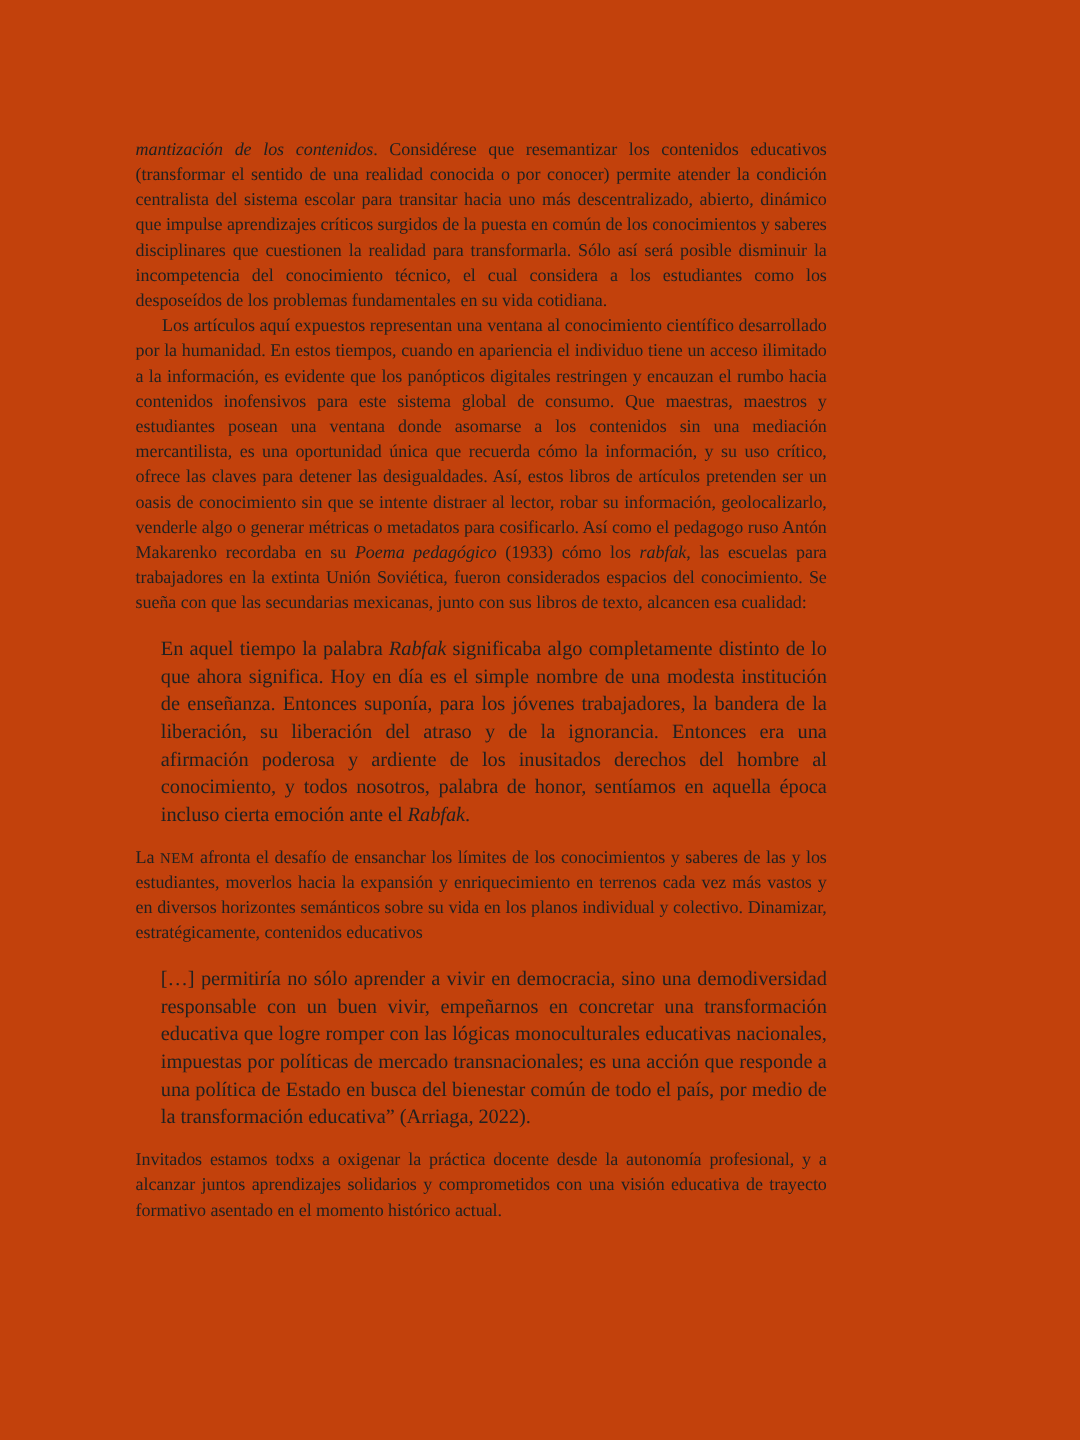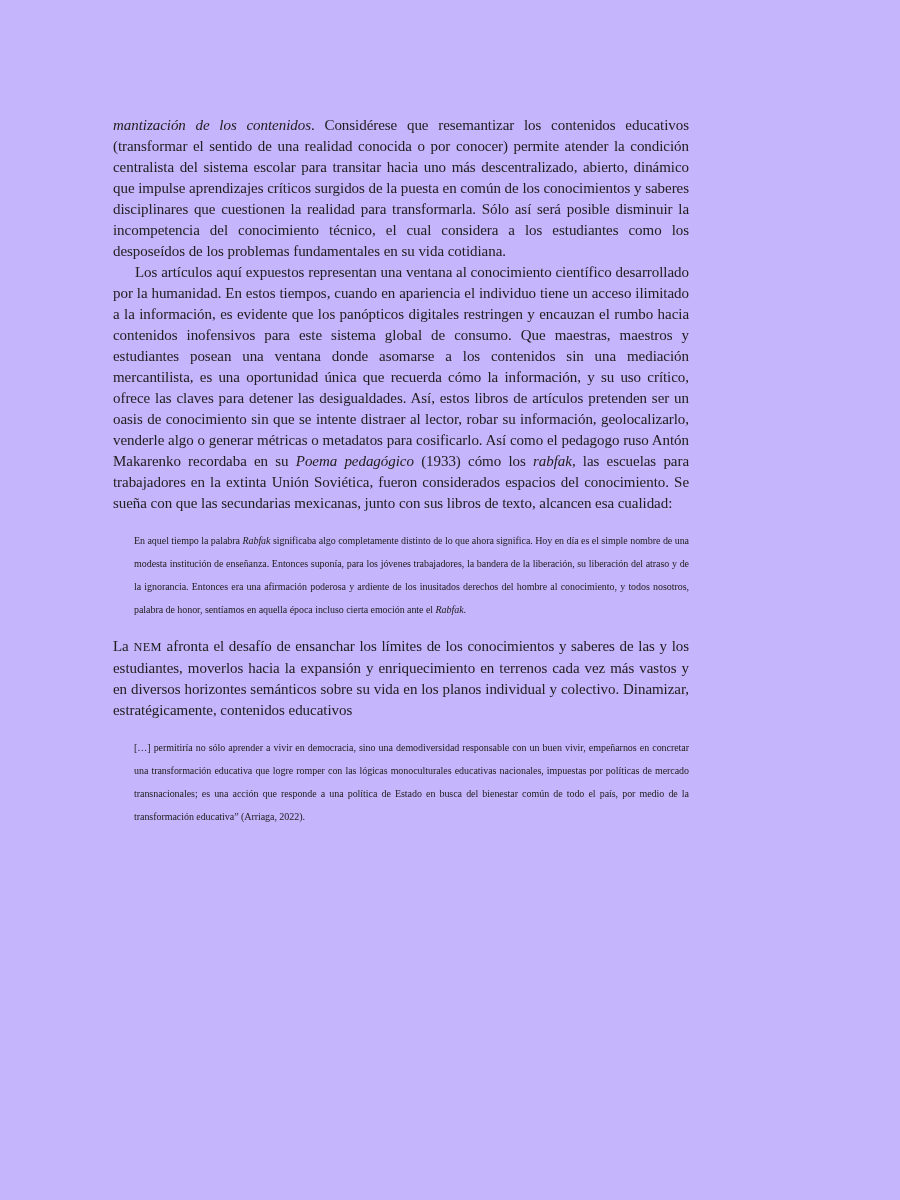--- a/index.html
+++ b/index.html
@@ -21,32 +21,33 @@
   p.body {
     margin: 0;
     font-size: 15px;
     line-height: 21px;
     text-align: justify;
     letter-spacing: -0.05px;
   }
   p.body.indent { text-indent: 22px; }
   p.quote {
     margin: 15px 0 15px 21px;
-    font-size: 10px;
+    font-size: 17px;
     line-height: 23px;
     text-align: justify;
     letter-spacing: -0.05px;
   }
   .it { font-style: italic; }
   .sc { font-size: 0.82em; letter-spacing: 0.4px; font-family: Liberation Serif, serif; }
 </style>
 </head>
 <body>
 
-<div class="page" style="background: #c4b5fd;">
+<div class="page" style="background: #c2410c;">
   <div class="text-column" style="color: rgb(33, 33, 33);">
       <p class="body"><span class="it">mantización de los contenidos</span><span>. Considérese que resemantizar los contenidos educativos (transformar el sentido de una realidad conocida o por conocer) permite atender la condición centralista del sistema escolar para transitar hacia uno más descentralizado, abierto, dinámico que impulse aprendizajes críticos surgidos de la puesta en común de los conocimientos y saberes disciplinares que cuestionen la realidad para transformarla. Sólo así será posible disminuir la incompetencia del conocimiento técnico, el cual considera a los estudiantes como los desposeídos de los problemas fundamentales en su vida cotidiana.</span></p>
       <p class="body indent"><span>Los artículos aquí expuestos representan una ventana al conocimiento científico desarrollado por la humanidad. En estos tiempos, cuando en apariencia el individuo tiene un acceso ilimitado a la información, es evidente que los panópticos digitales restringen y encauzan el rumbo hacia contenidos inofensivos para este sistema global de consumo. Que maestras, maestros y estudiantes posean una ventana donde asomarse a los contenidos sin una mediación mercantilista, es una oportunidad única que recuerda cómo la información, y su uso crítico, ofrece las claves para detener las desigualdades. Así, estos libros de artículos pretenden ser un oasis de conocimiento sin que se intente distraer al lector, robar su información, geolocalizarlo, venderle algo o generar métricas o metadatos para cosificarlo. Así como el pedagogo ruso Antón Makarenko recordaba en su </span><span class="it">Poema pedagógico</span><span> (1933) cómo los </span><span class="it">rabfak</span><span>, las escuelas para trabajadores en la extinta Unión Soviética, fueron considerados espacios del conocimiento. Se sueña con que las secundarias mexicanas, junto con sus libros de texto, alcancen esa cualidad:</span></p>
       <p class="quote"><span>En aquel tiempo la palabra </span><span class="it">Rabfak</span><span> significaba algo completamente distinto de lo que ahora significa. Hoy en día es el simple nombre de una modesta institución de enseñanza. Entonces suponía, para los jóvenes trabajadores, la bandera de la liberación, su liberación del atraso y de la ignorancia. Entonces era una afirmación poderosa y ardiente de los inusitados derechos del hombre al conocimiento, y todos nosotros, palabra de honor, sentíamos en aquella época incluso cierta emoción ante el </span><span class="it">Rabfak</span><span>.</span></p>
       <p class="body"><span>La </span><span class="sc">NEM</span><span> afronta el desafío de ensanchar los límites de los conocimientos y saberes de las y los estudiantes, moverlos hacia la expansión y enriquecimiento en terrenos cada vez más vastos y en diversos horizontes semánticos sobre su vida en los planos individual y colectivo. Dinamizar, estratégicamente, contenidos educativos</span></p>
       <p class="quote"><span>[…] permitiría no sólo aprender a vivir en democracia, sino una demodiversidad responsable con un buen vivir, empeñarnos en concretar una transformación educativa que logre romper con las lógicas monoculturales educativas nacionales, impuestas por políticas de mercado transnacionales; es una acción que responde a una política de Estado en busca del bienestar común de todo el país, por medio de la transformación educativa” (Arriaga, 2022).</span></p>
+      <p class="body"><span>Invitados estamos todxs a oxigenar la práctica docente desde la autonomía profesional, y a alcanzar juntos aprendizajes solidarios y comprometidos con una visión educativa de trayecto formativo asentado en el momento histórico actual.</span></p>
     </div>
 </div>
 
 </body></html>

